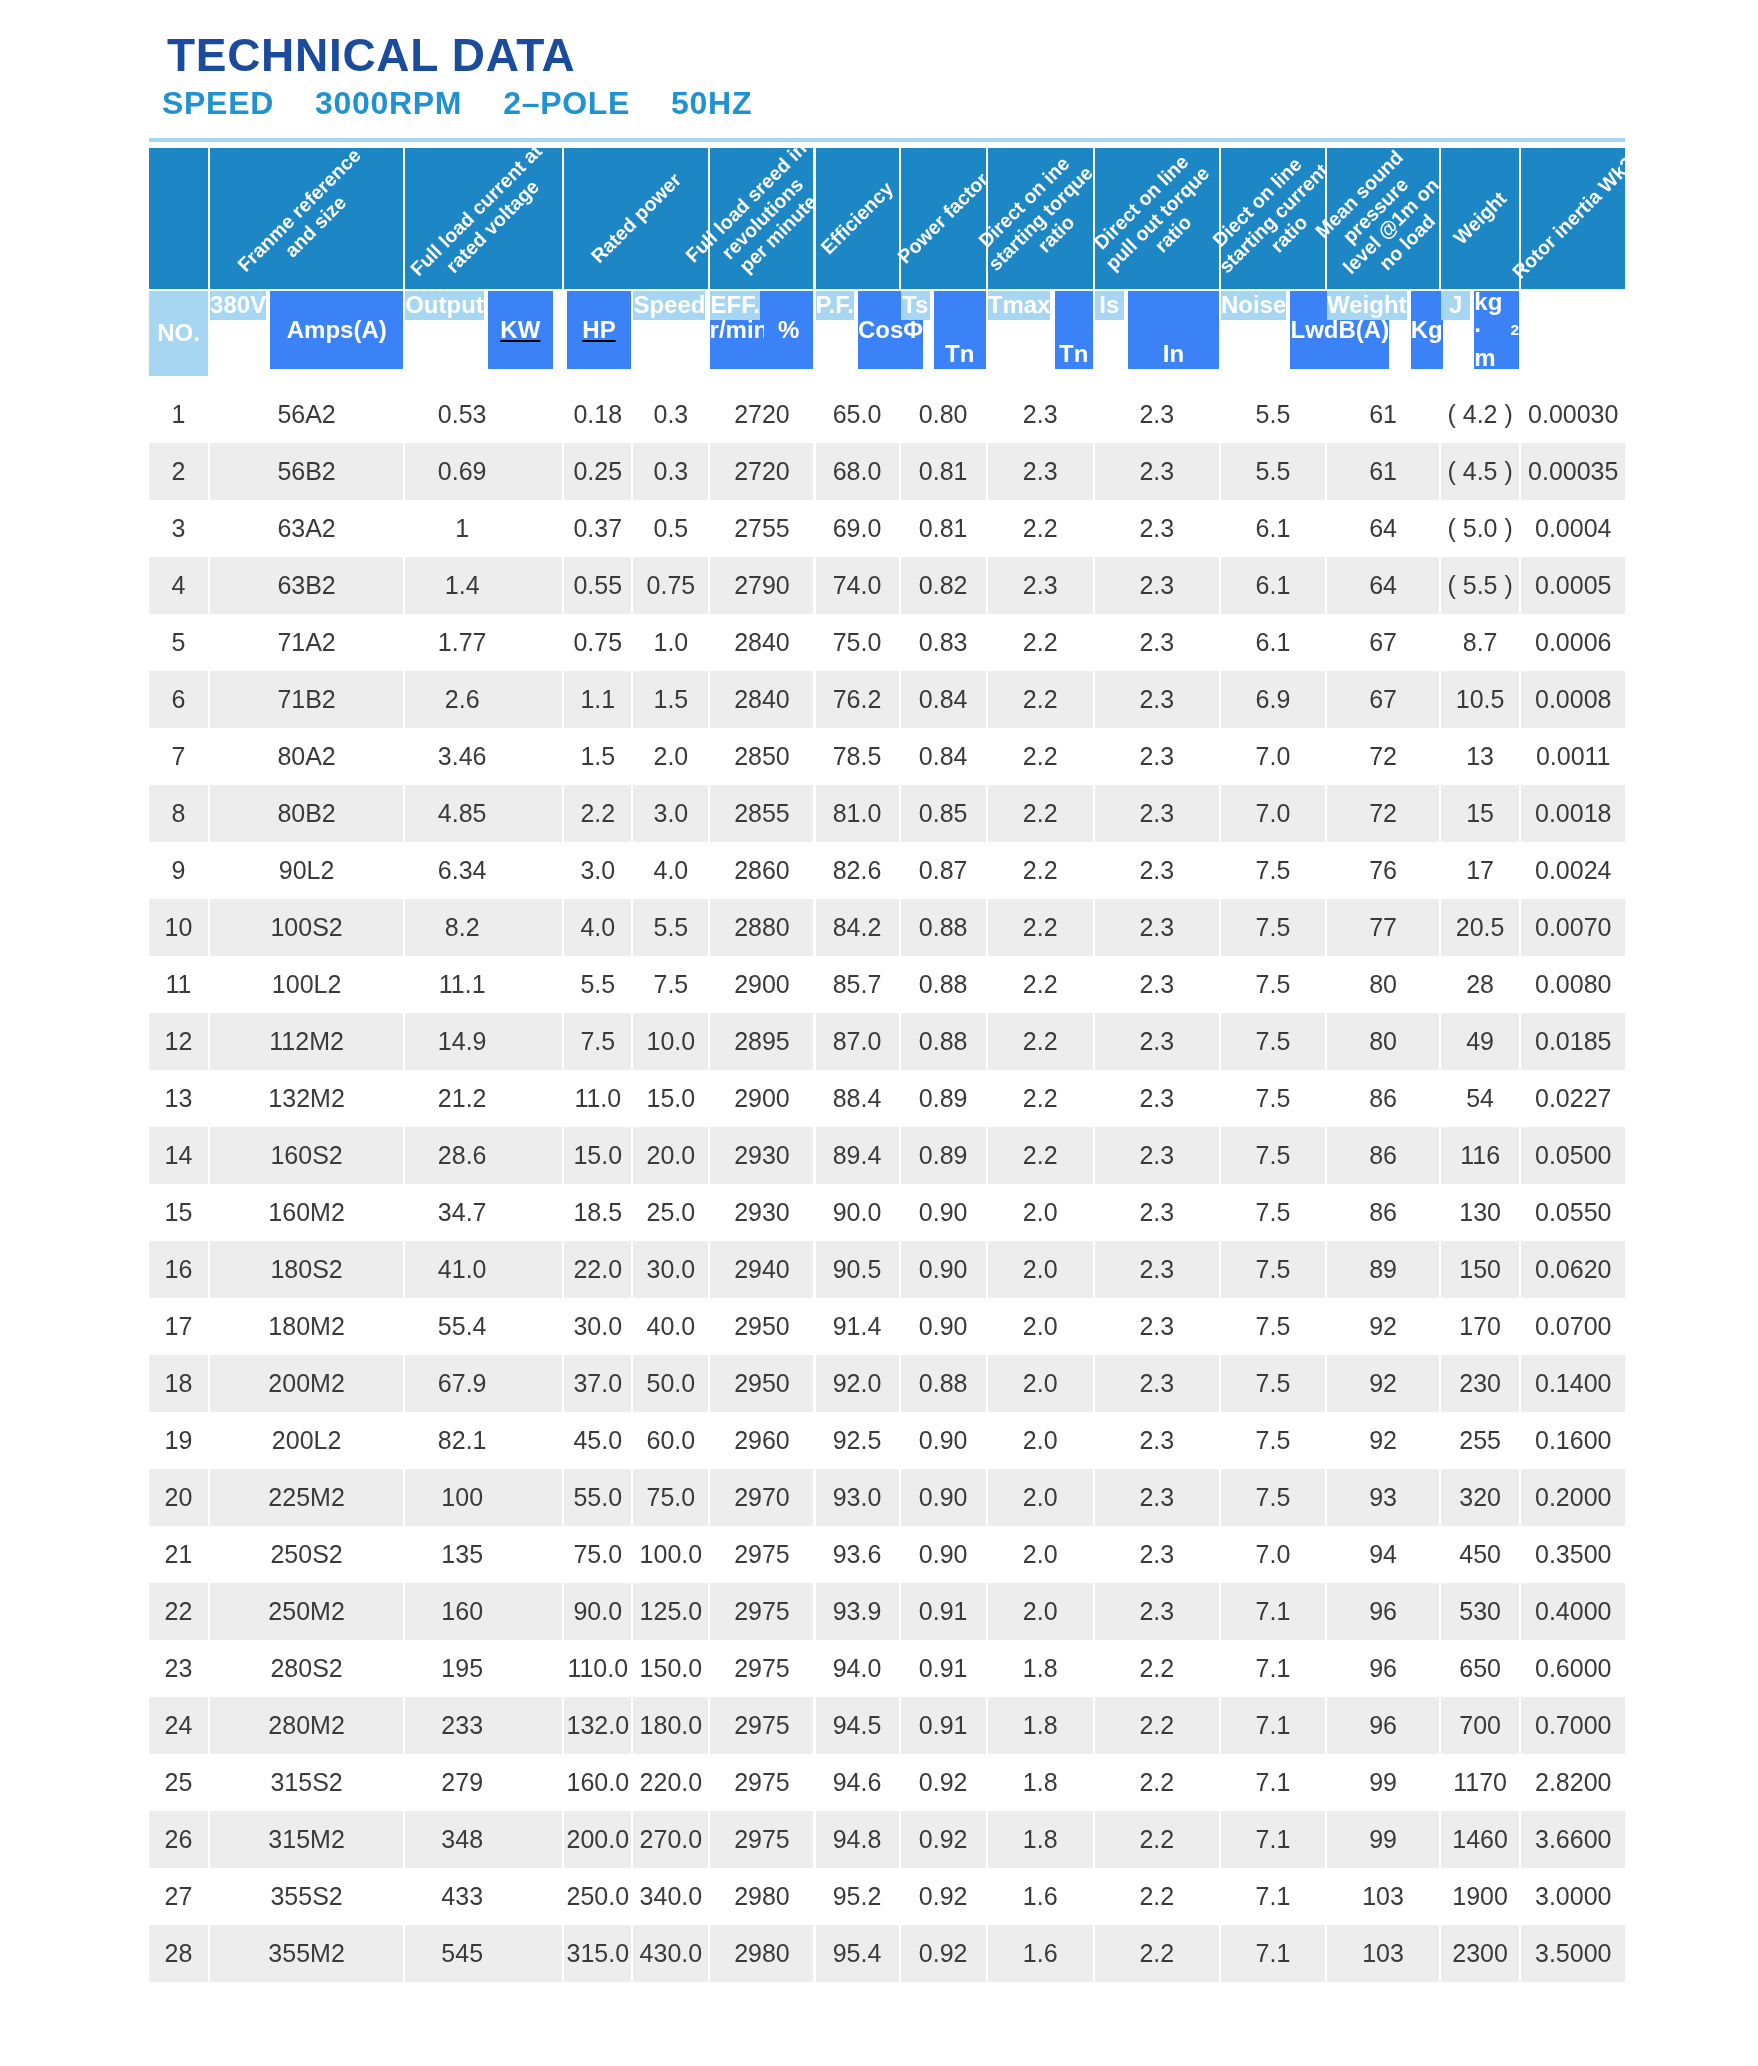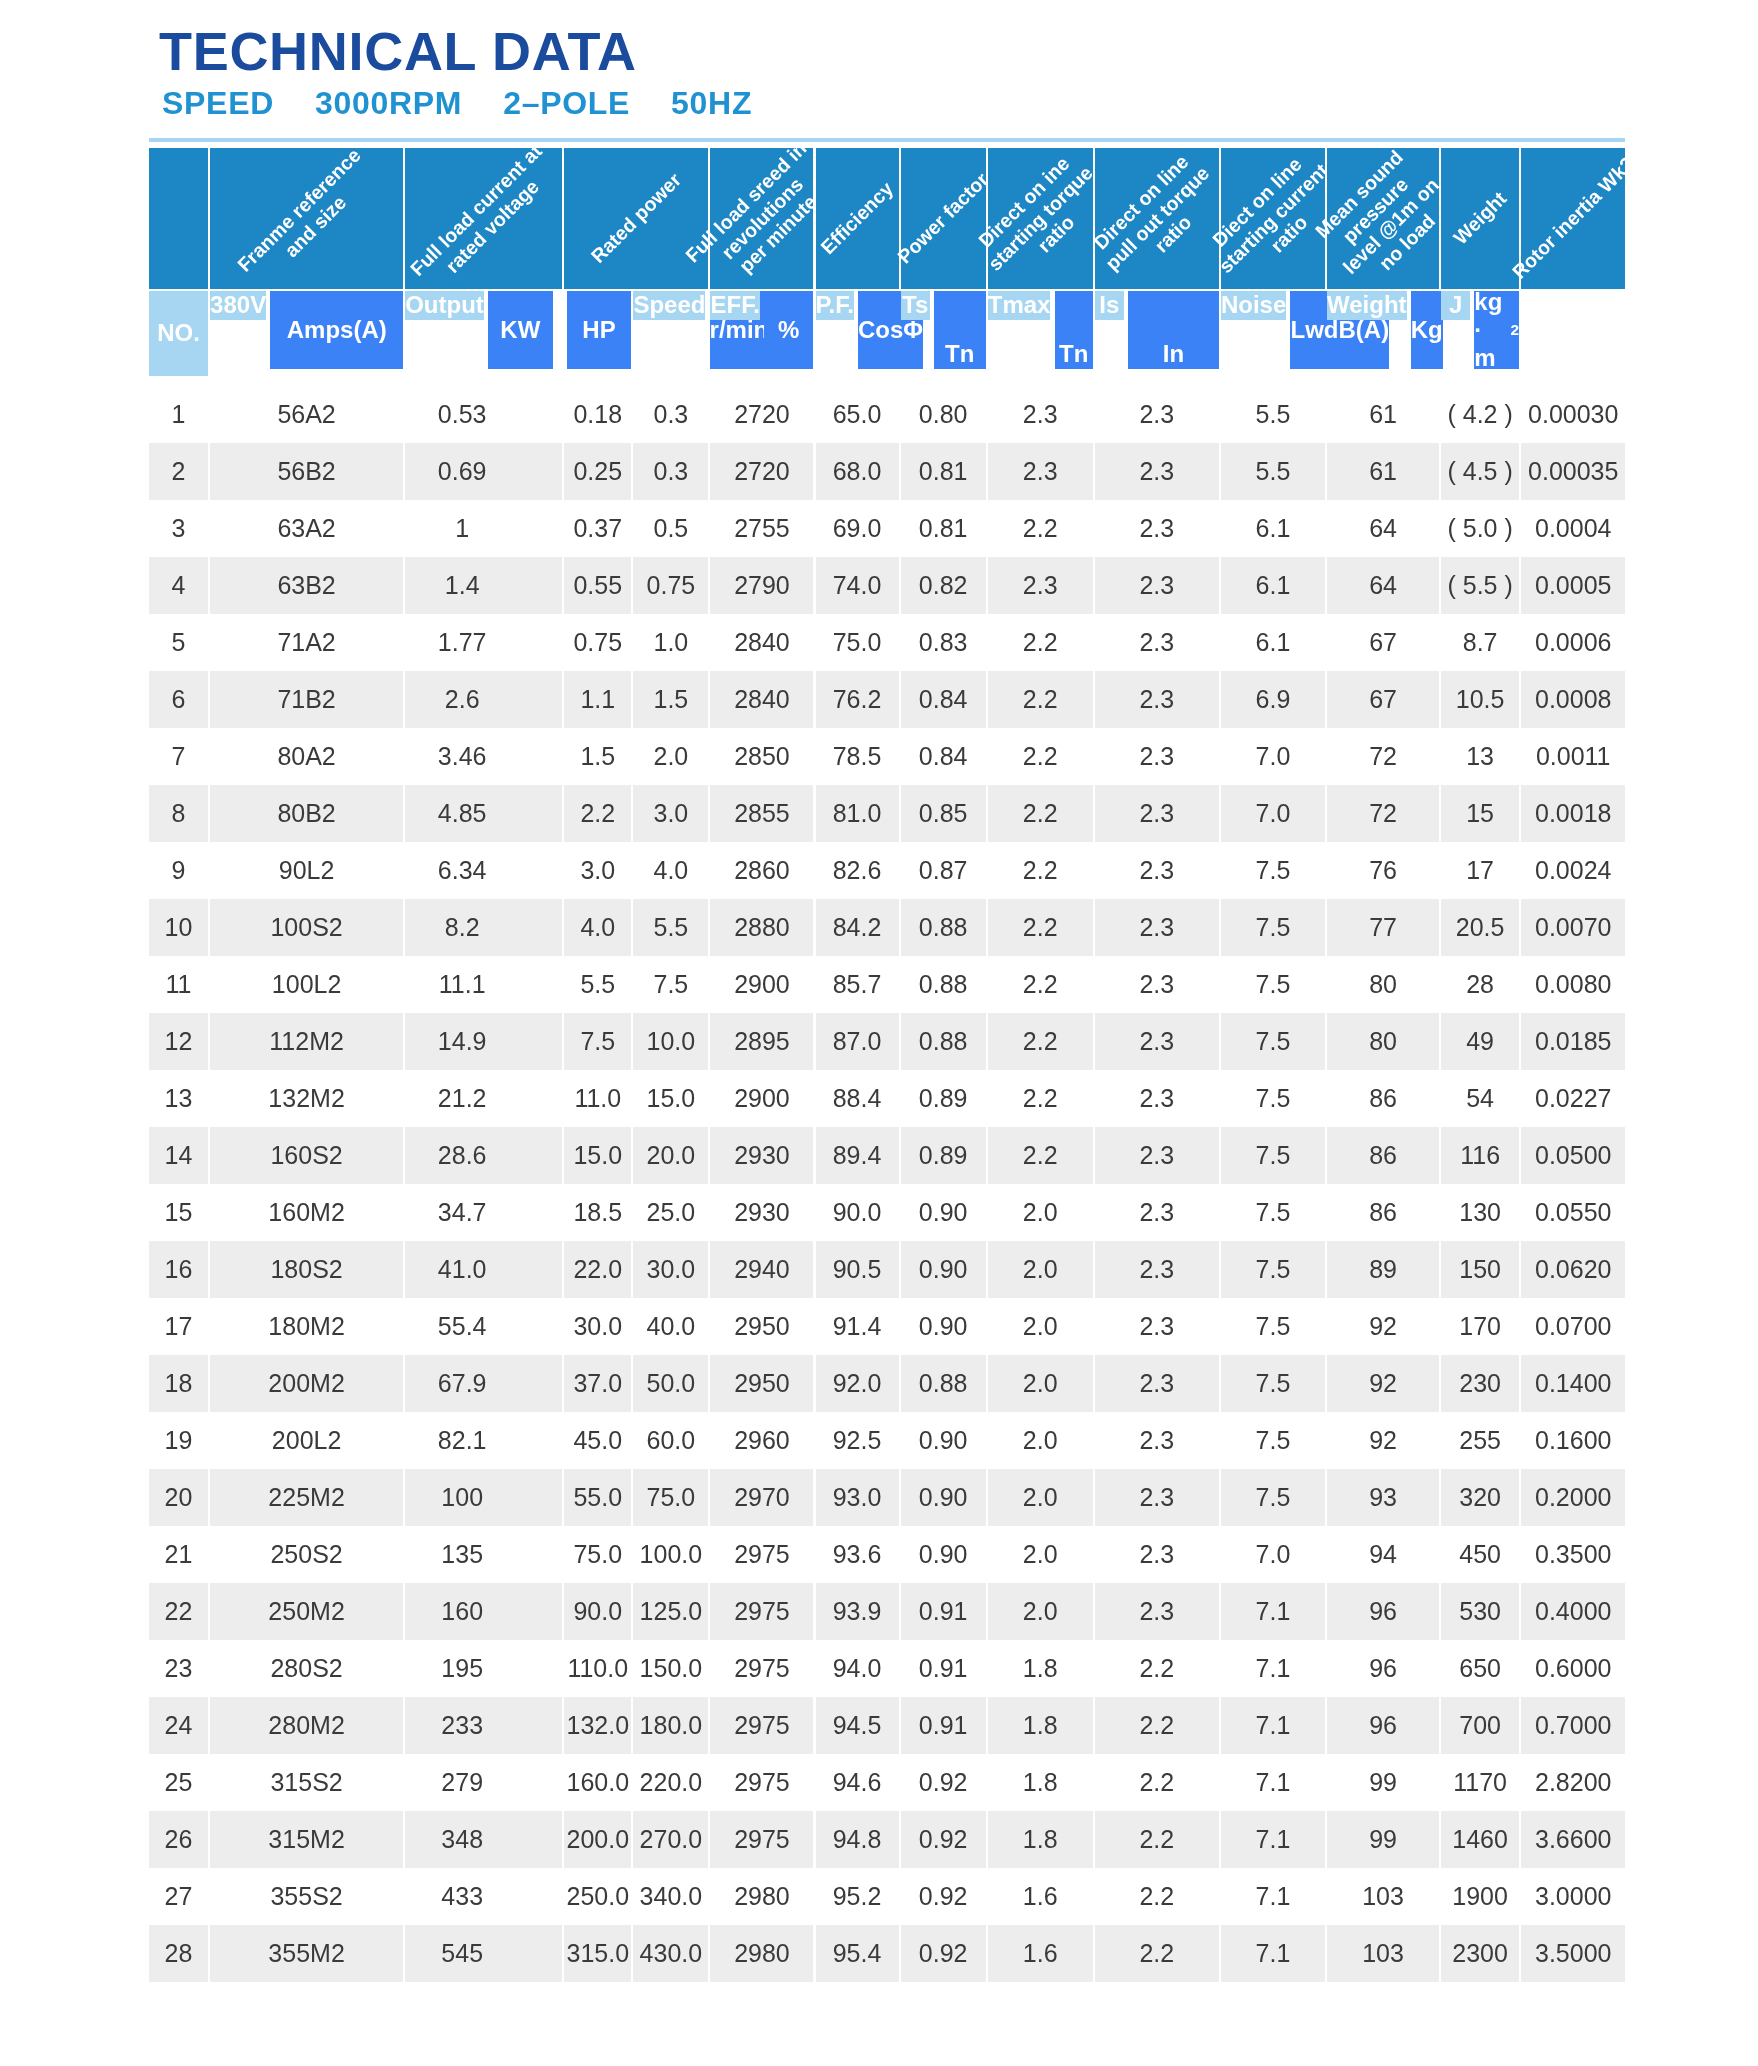--- a/index.html
+++ b/index.html
@@ -2,22 +2,22 @@
 <html style="font-size:11.2px"><head>
 <meta charset="utf-8">
 <style>
   html,body{margin:0;padding:0;background:#ffffff;}
   body{
     width:1758px;height:2066px;position:relative;
     font-family:"Liberation Sans", sans-serif;
     -webkit-font-smoothing:antialiased;
   }
   .page-title{
-    position:absolute;left:159px;top:19.6px;margin:0;
-    font-size:54px;font-weight:bold;color:#1a4b9d;letter-spacing:0.7px;
+    position:absolute;left:159px;top:19.6px;margin:8px;
+    font-size:46px;font-weight:bold;color:#1a4b9d;letter-spacing:0.7px;
   }
   .page-subtitle{
     position:absolute;left:162px;top:85px;margin:0;
     font-size:32px;font-weight:bold;color:#2092d2;letter-spacing:0.7px;
     display:flex;gap:41px;
   }
   .table-wrap{position:absolute;left:149px;top:138px;width:1476px;}
   .top-rule{height:3.5px;background:#a6d6f2;margin-bottom:6.3px;}
   .grid14{
     display:grid;
@@ -45,21 +45,21 @@
   .sub-top{
     background:#a6d6f2;height:29px;display:flex;align-items:center;justify-content:center;
     color:#fff;font-weight:bold;font-size:24px;flex:0 0 29px;
   }
   .sub-gap{height:4.2px;flex:0 0 4.2px;}
   .sub-bottom{
     background:#3b82f6;flex:1;display:flex;align-items:center;justify-content:center;
     color:#fff;font-weight:bold;font-size:24px;
   }
   .sub-bottom sup{font-size:15.4px;line-height:0;margin-left:1.4px;}
-  .sub-split{display:flex;flex:1;gap:14px;}
+  .sub-split{display:flex;flex:1;gap:14px;text-decoration:underline;}
   .sub-split .sub-bottom{flex:1;}
   .ratio-top{align-items:flex-start;padding-top:0px;}
   .ratio-bottom{align-items:flex-end;padding-bottom:1px;}
   .span2{grid-column:span 2;}
   
   .trow{height:57px;}
   .tcell{
     display:flex;align-items:center;justify-content:center;
     font-size:25px;color:#3a3a3a;background:transparent;
   }

